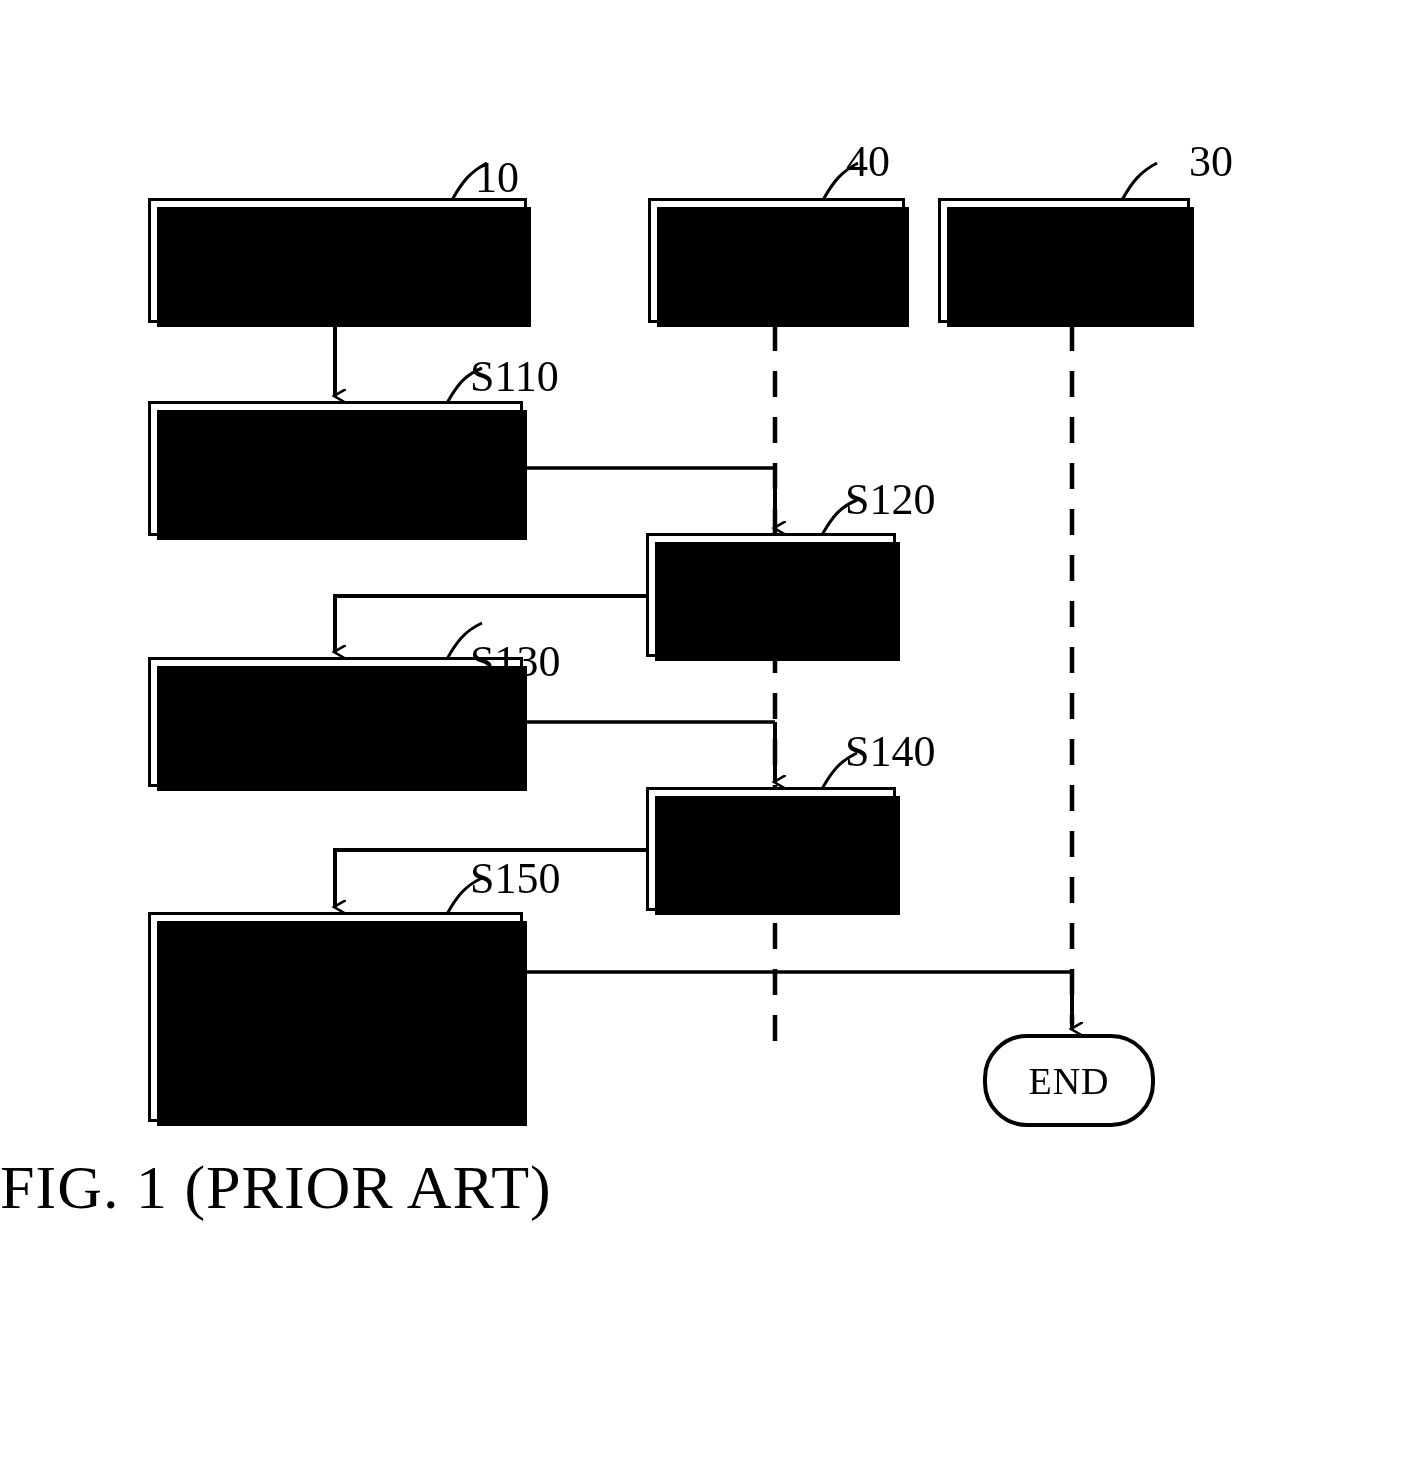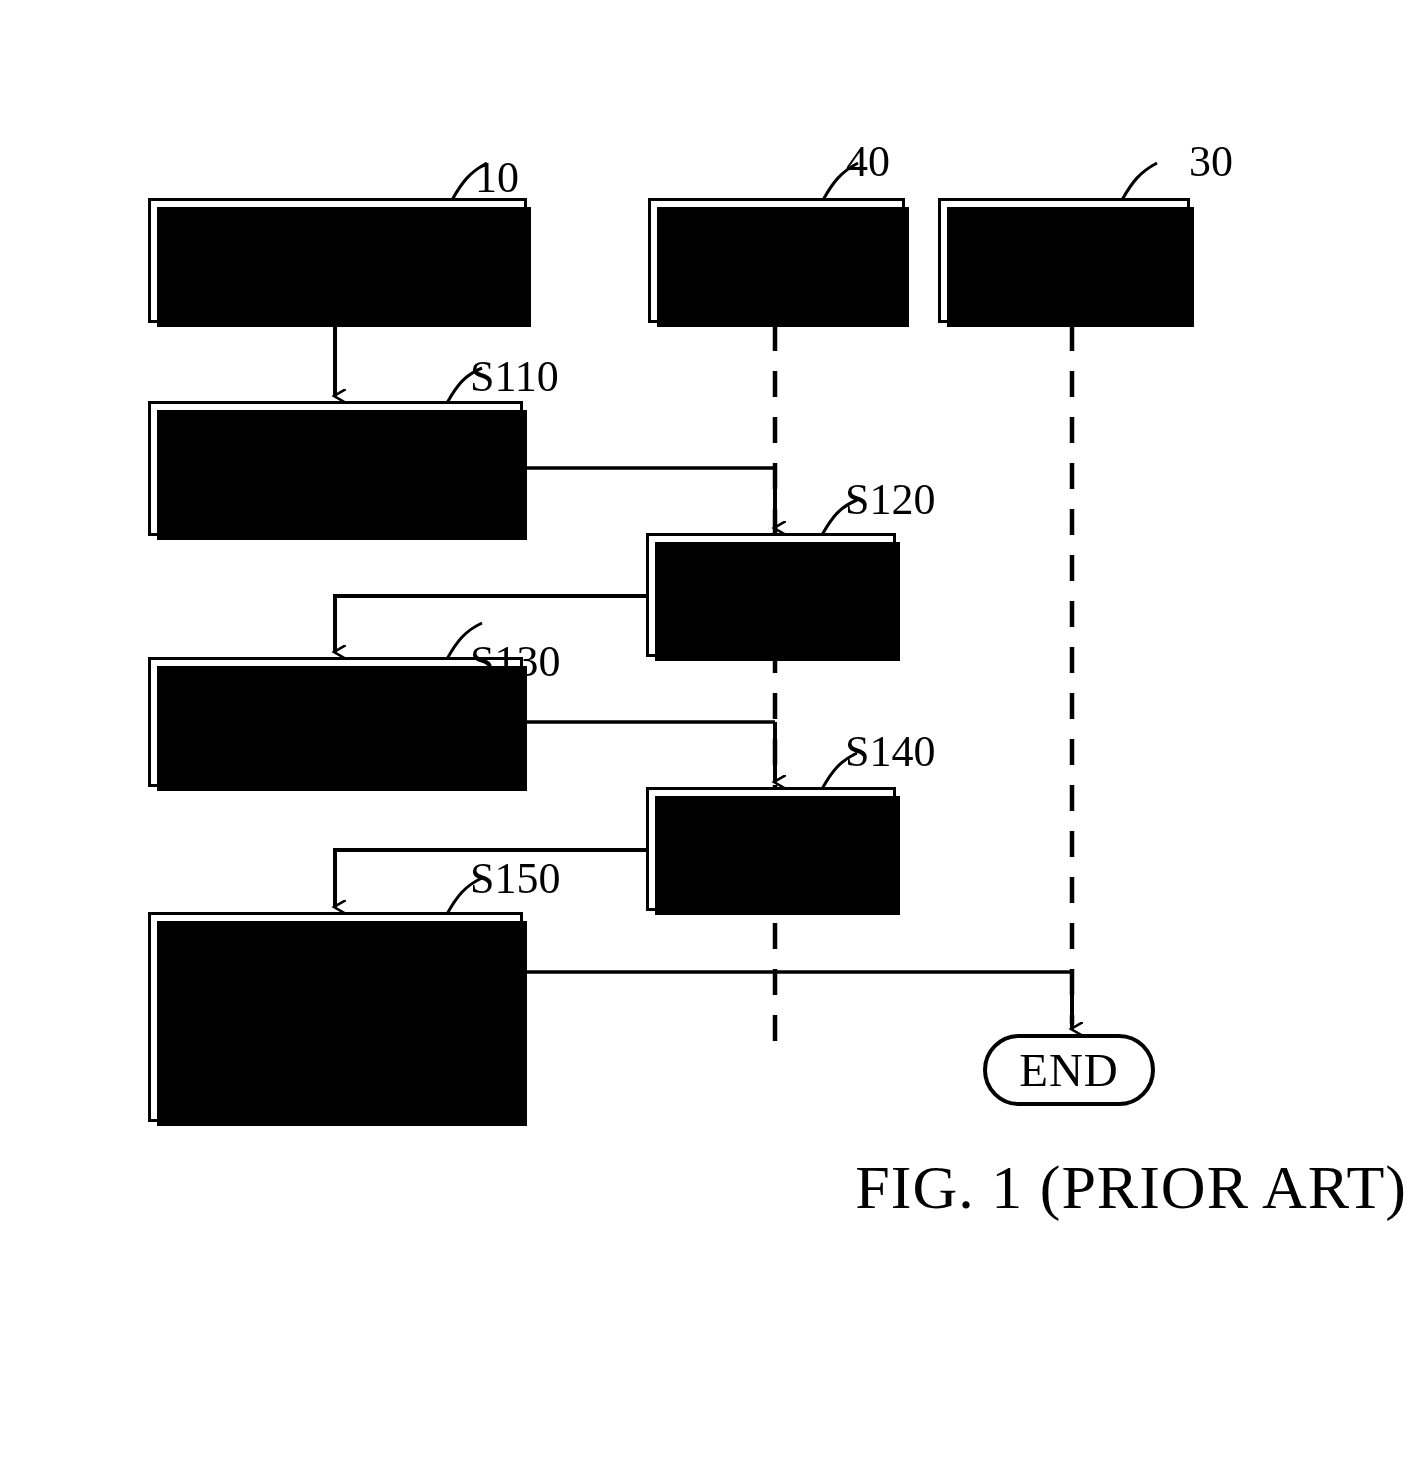--- a/index.html
+++ b/index.html
@@ -84,28 +84,28 @@
     padding-left: 0;
   }
   .node-s130 .node-label { text-align: center; }
 
   
   .terminator {
     position: absolute;
     left: 983px;
     top: 1034px;
     width: 172px;
-    height: 72px;
+    height: 93px;
     border: 4px solid #000;
     border-radius: 44px;
     background: #fff;
     display: flex;
     align-items: center;
     justify-content: center;
-    font-size: 47px;
+    font-size: 38px;
     letter-spacing: 1px;
     z-index: 6;
     box-sizing: border-box;
   }
 
   
   .ref-num {
     position: absolute;
     font-size: 44px;
     line-height: 1;
@@ -120,21 +120,21 @@
   .ref-s130 { left:470px; top:640px; }
   .ref-s140 { left:845px; top:730px; }
   .ref-s150 { left:470px; top:857px; }
 
   
   .caption {
     position: absolute;
     left: 0;
     top: 1152px;
     width: 1407px;
-    text-align: right;
+    text-align: left;
     font-size: 62px;
     letter-spacing: 1px;
   }
   .caption-inner { display:inline-block; }
 </style>
 </head>
 <body>
 
 <div id="figure-canvas">
 

